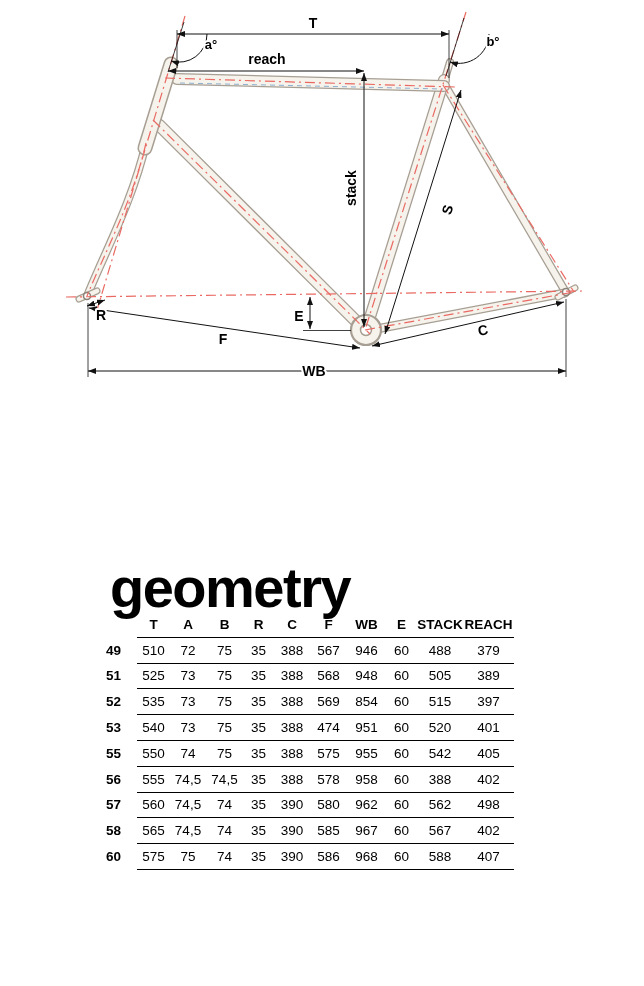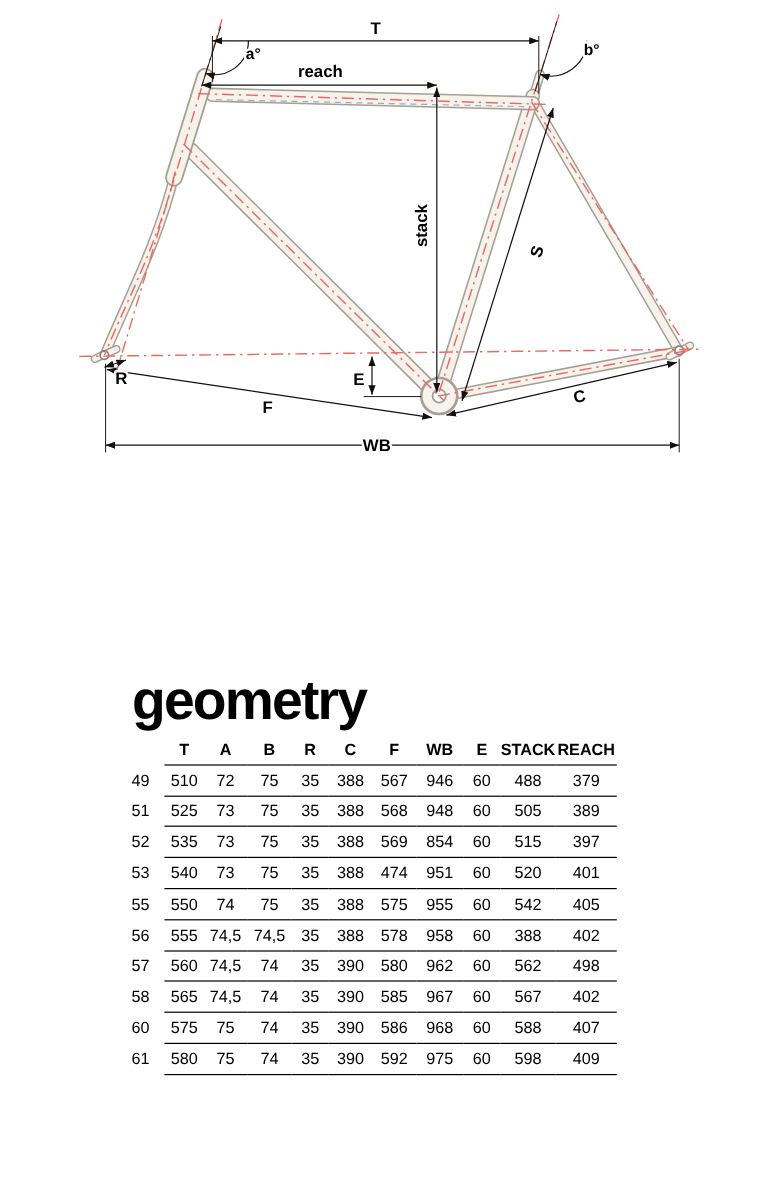--- a/index.html
+++ b/index.html
@@ -14,29 +14,29 @@
   }
   .lbl-sm{font-size:13px;}
   .dim{stroke:#111;stroke-width:1;fill:none;}
   .ext{stroke:#111;stroke-width:0.8;fill:none;}
   .ctr{fill:none;stroke-width:1.2;stroke-dasharray:10 4 2 4;}
   .ctr2{fill:none;stroke-width:1;stroke-dasharray:5 4;}
   .tube-o{fill:none;stroke:#a79f93;stroke-linecap:round;}
   .tube-i{fill:none;stroke:#f6f2ec;stroke-linecap:round;}
   .page-title{
     position:absolute;left:110px;top:560px;
-    font-size:46px;font-weight:900;letter-spacing:-1.5px;line-height:1;
+    font-size:56px;font-weight:900;letter-spacing:-1.5px;line-height:1;
   }
   .geo-table{position:absolute;left:106px;top:612px;border-collapse:collapse;table-layout:fixed;}
   .geo-table th,.geo-table td{
     font-size:13.5px;height:24.8px;padding:0;text-align:center;vertical-align:middle;white-space:nowrap;
   }
   .geo-table thead th{font-weight:bold;border-bottom:1px solid #000;}
   .geo-table thead th.corner{border-bottom:none;}
-  .geo-table tbody th{font-weight:normal;text-align:center;padding-right:9px;border-bottom:none;}
+  .geo-table tbody th{font-weight:bold;text-align:left;padding-right:9px;border-bottom:none;}
   .geo-table tbody td{font-weight:normal;border-bottom:1px solid #000;}
 </style>
 </head>
 <body>
 
 <div class="diagram-wrap">
 <svg width="644" height="410" viewBox="0 0 644 410" xmlns="http://www.w3.org/2000/svg">
   <defs>
     <marker id="arr" markerWidth="8" markerHeight="6" refX="8" refY="3" orient="auto-start-reverse" markerUnits="userSpaceOnUse">
       <path d="M0,0 L8,3 L0,6 z" fill="#111"></path>
@@ -284,27 +284,14 @@
         <td>75</td>
         <td>74</td>
         <td>35</td>
         <td>390</td>
         <td>586</td>
         <td>968</td>
         <td>60</td>
         <td>588</td>
         <td>407</td>
       </tr>
-      <tr>
-        <th>61</th>
-        <td>580</td>
-        <td>75</td>
-        <td>74</td>
-        <td>35</td>
-        <td>390</td>
-        <td>592</td>
-        <td>975</td>
-        <td>60</td>
-        <td>598</td>
-        <td>409</td>
-      </tr>
     </tbody>
 </table>
 
 </body></html>

